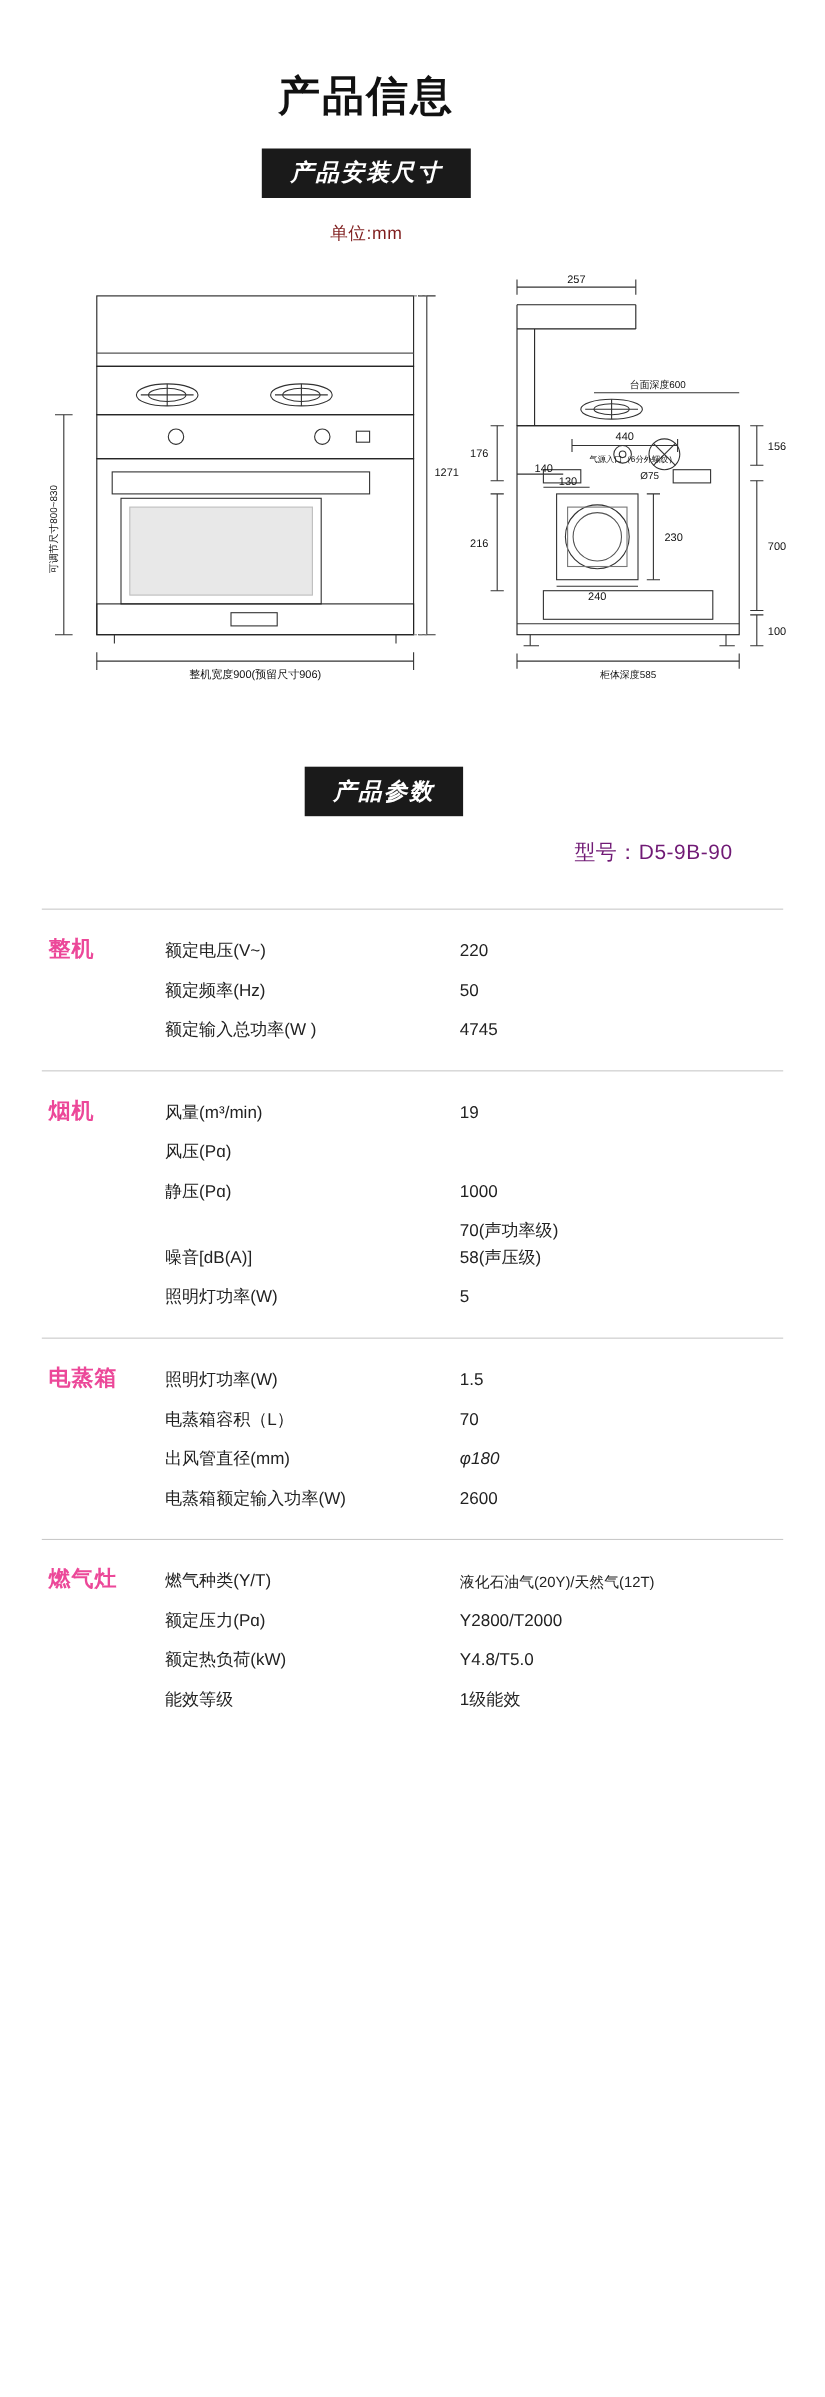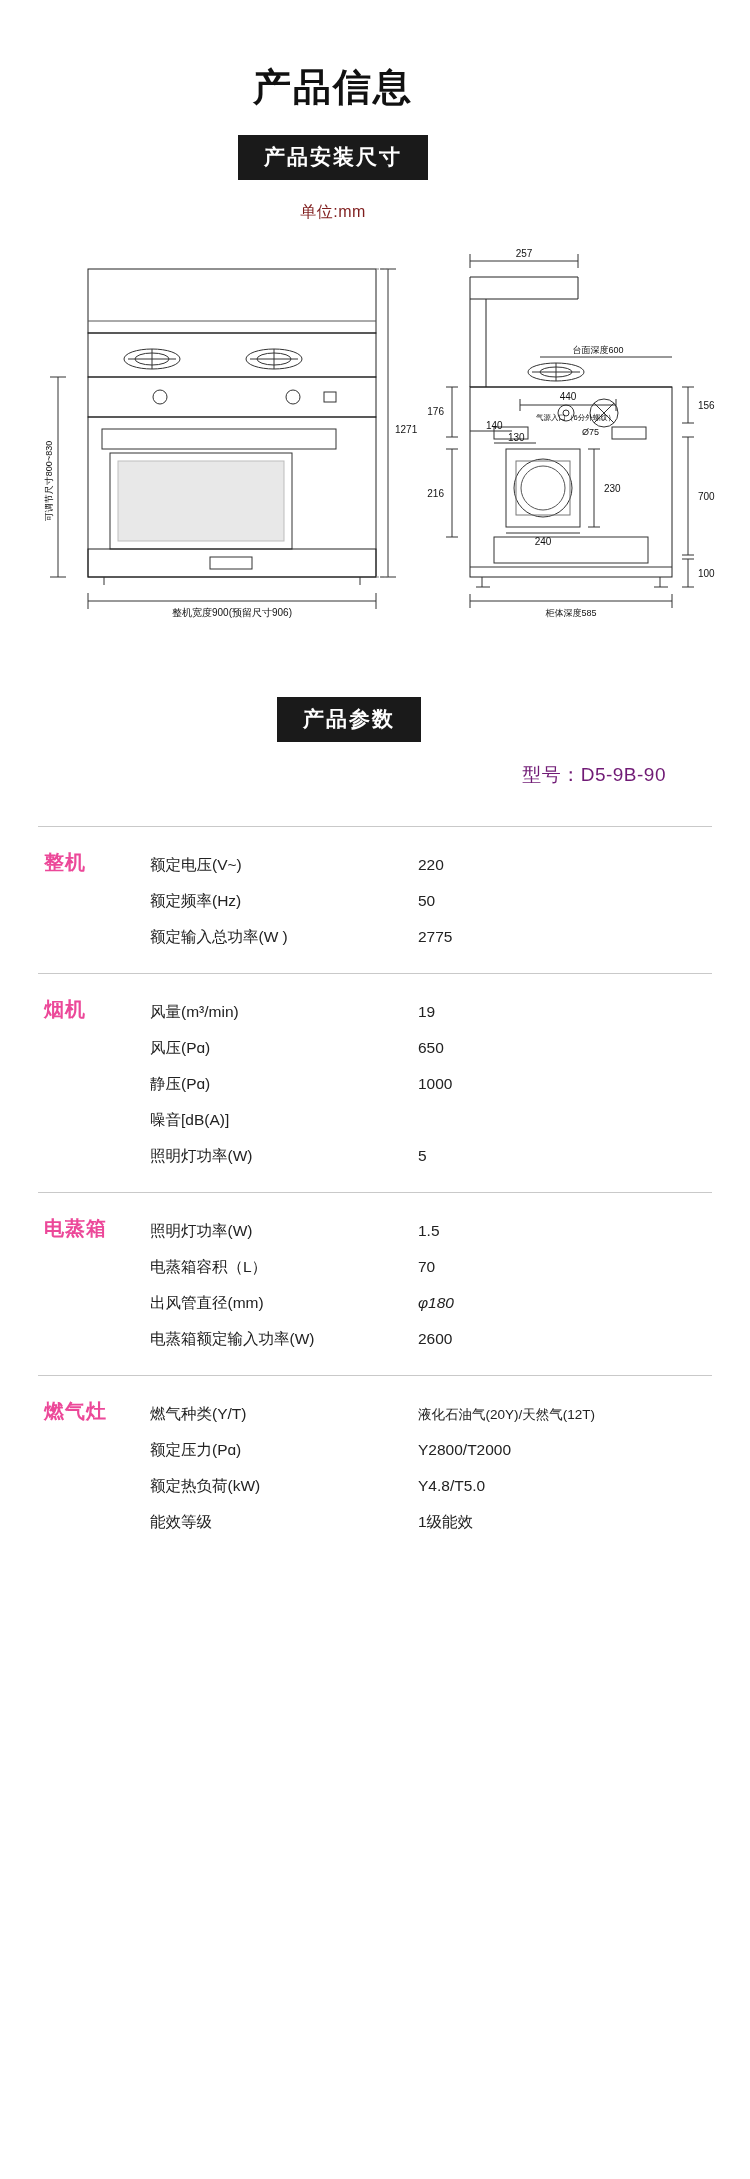--- a/index.html
+++ b/index.html
@@ -18,21 +18,21 @@
 
   
   .main-title {
     text-align: center;
     font-size: 38px;
     font-weight: bold;
     letter-spacing: 2px;
     padding-top: 62px;
     color: #111;
   }
-  .black-tag-wrap { text-align: center; margin-top: 22px; }
+  .black-tag-wrap { text-align: center; margin-top: 22px; font-style: italic; }
   .black-tag {
     display: inline-block;
     background: #1a1a1a;
     color: #ffffff;
     font-size: 21px;
     font-weight: bold;
     letter-spacing: 2px;
     padding: 8px 26px 9px 26px;
   }
   .unit-line {
@@ -302,42 +302,43 @@
         <div class="spec-row">
           <div class="row-label">额定电压(V~)</div>
           <div class="row-value">220</div>
         </div>
         <div class="spec-row">
           <div class="row-label">额定频率(Hz)</div>
           <div class="row-value">50</div>
         </div>
         <div class="spec-row">
           <div class="row-label">额定输入总功率(W )</div>
-          <div class="row-value">2775</div>
+          <div class="row-value">4745</div>
         </div>
       </div>
     </div>
 
     <div class="spec-group">
       <div class="group-name">烟机</div>
       <div class="rows">
         <div class="spec-row">
           <div class="row-label">风量(m³/min)</div>
           <div class="row-value">19</div>
         </div>
         <div class="spec-row">
           <div class="row-label">风压(Pɑ)</div>
-          <div class="row-value">650</div>
         </div>
         <div class="spec-row">
           <div class="row-label">静压(Pɑ)</div>
           <div class="row-value">1000</div>
         </div>
         <div class="spec-row">
           <div class="row-label">噪音[dB(A)]</div>
+          <div class="row-value">70(声功率级)
+58(声压级)</div>
         </div>
         <div class="spec-row">
           <div class="row-label">照明灯功率(W)</div>
           <div class="row-value">5</div>
         </div>
       </div>
     </div>
 
     <div class="spec-group">
       <div class="group-name">电蒸箱</div>

